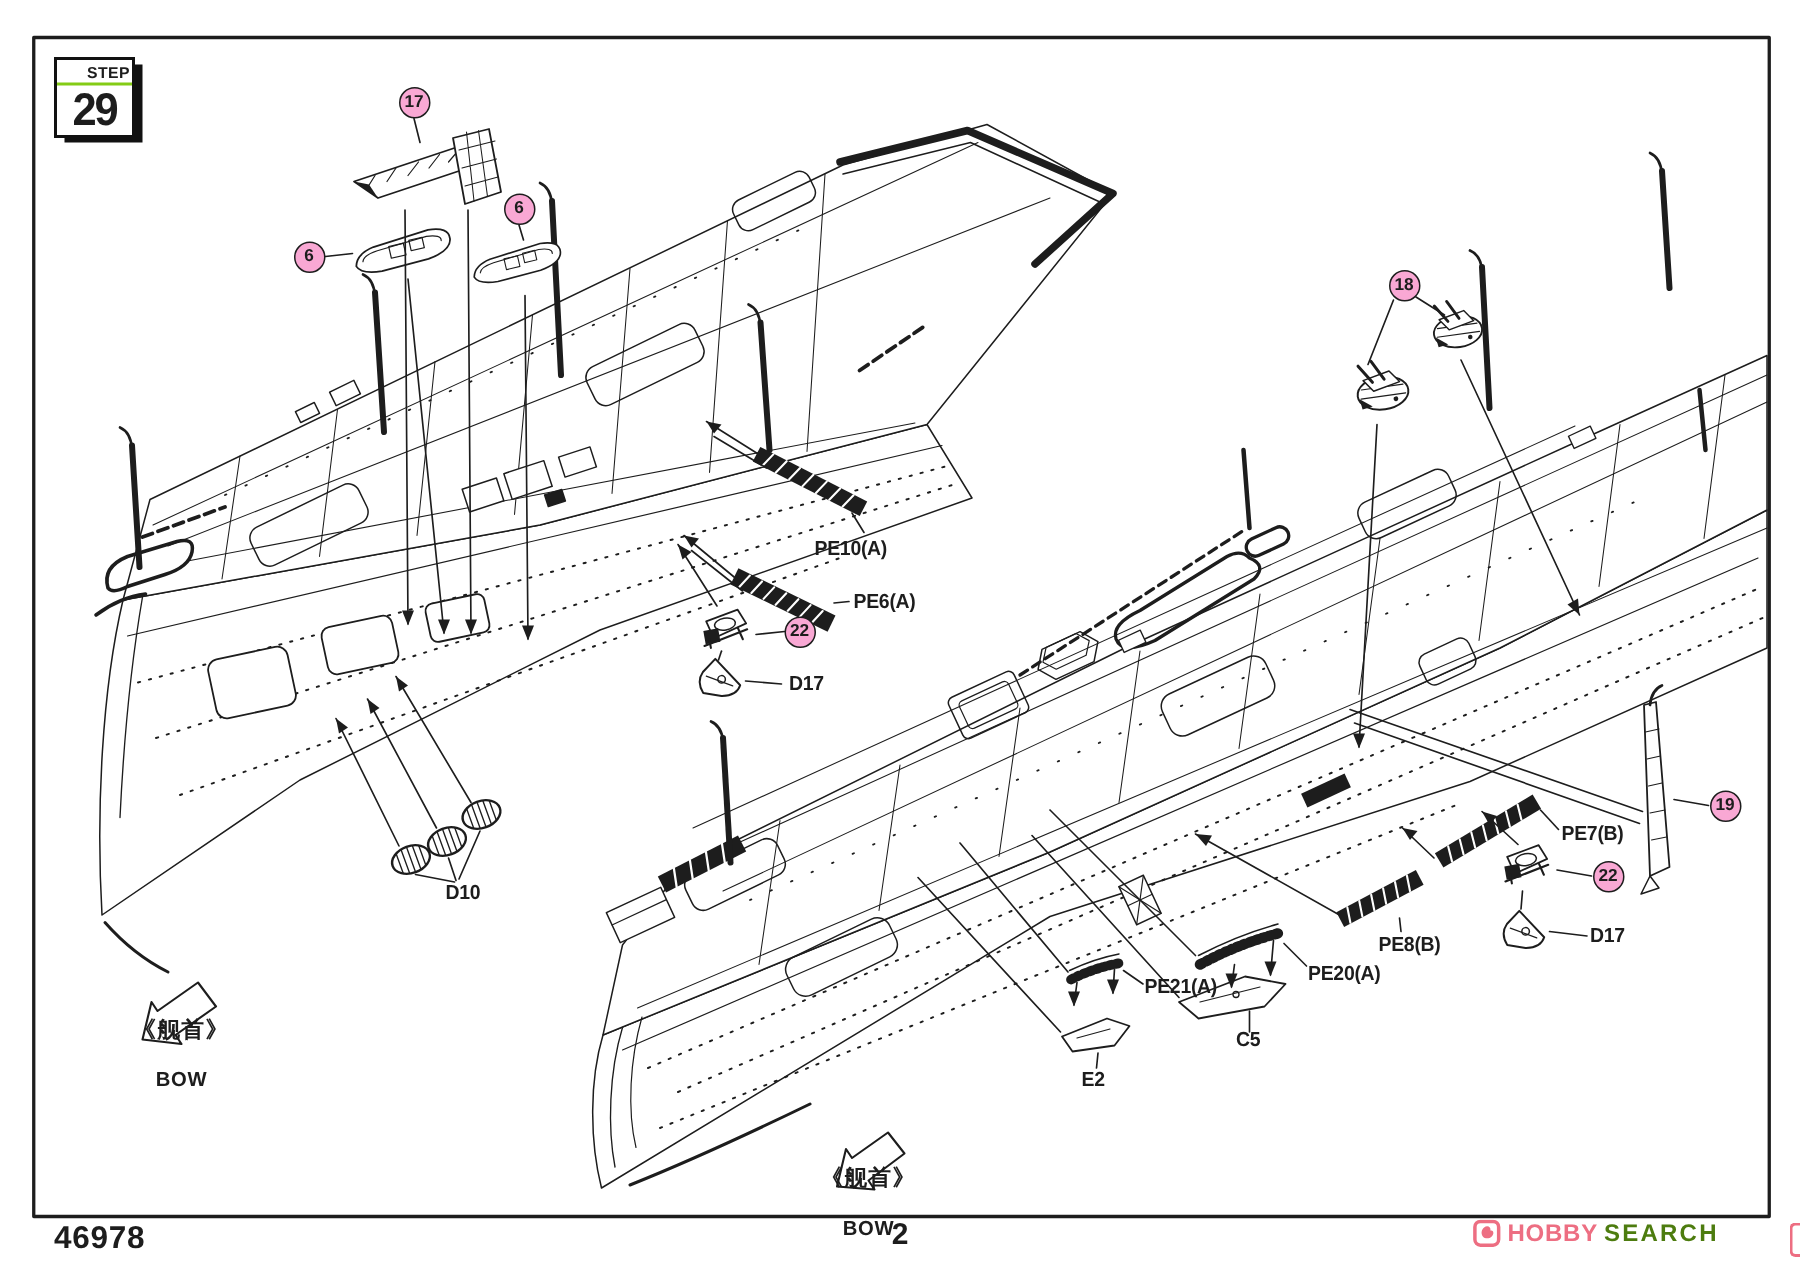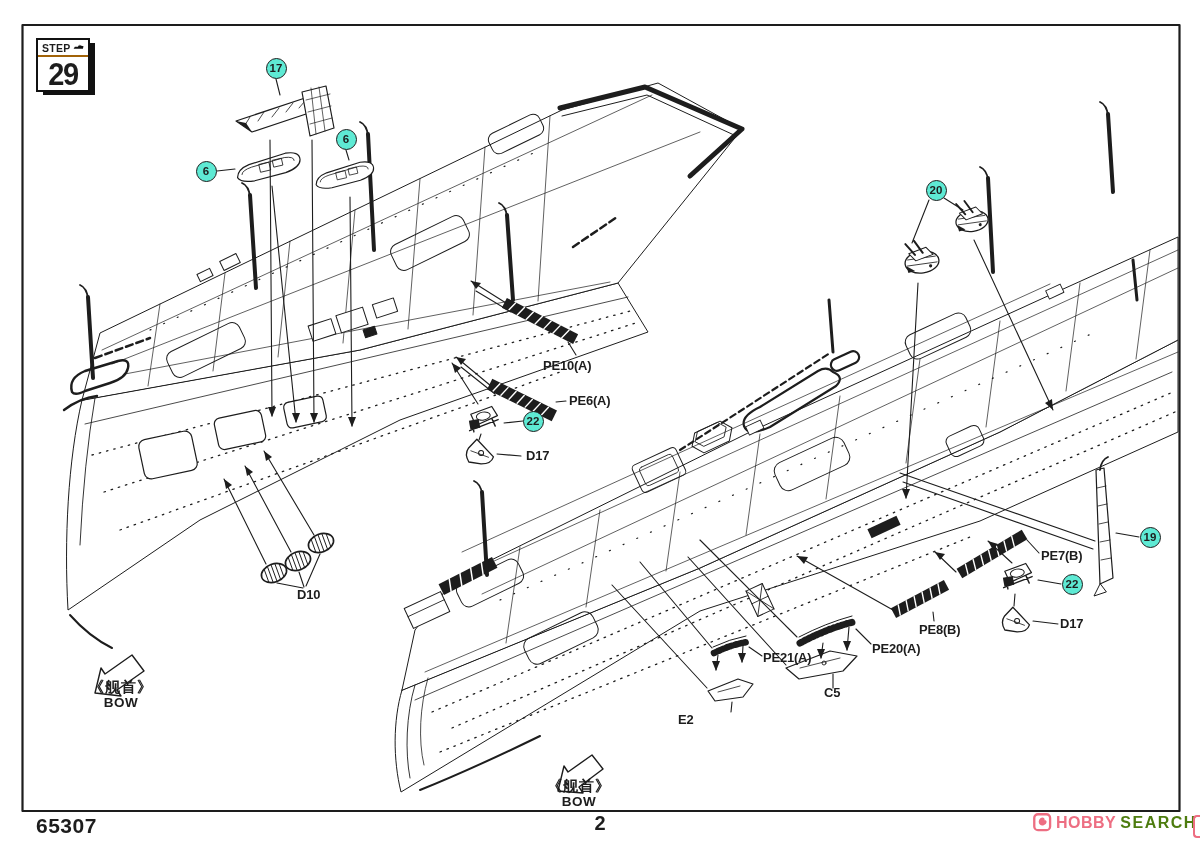--- a/index.html
+++ b/index.html
@@ -5,41 +5,41 @@
   html,body{margin:0;padding:0;background:#fff;}
   body{width:1200px;height:843px;position:relative;overflow:hidden;
        font-family:"Liberation Sans","DejaVu Sans",sans-serif;color:#1d1d1d;}
   .page{position:absolute;inset:0;background:#fff;}
   svg.art{position:absolute;left:0;top:0;}
 
   .part-label{position:absolute;font-weight:bold;font-size:13.5px;letter-spacing:-0.2px;
               white-space:nowrap;transform:scaleX(.96);transform-origin:left top;}
   .circled{position:absolute;width:21px;height:21px;border:1.7px solid #1d1d1d;border-radius:50%;
            display:flex;align-items:center;justify-content:center;font-size:11.5px;font-weight:bold;
-           box-sizing:border-box;background:#5eead4;}
+           box-sizing:border-box;background:#f9a8d4;}
 
   .bow{position:absolute;text-align:center;font-weight:bold;line-height:1.15;}
   .bow .cn{font-size:15px;letter-spacing:1px;margin-top:44px;}
-  .bow .en{font-size:13.5px;letter-spacing:.5px;}
+  .bow .en{font-size:13.5px;letter-spacing:.5px;margin-top:17px;}
 
   .step-badge{position:absolute;left:36px;top:38px;width:64px;height:62px;}
   .step-badge .shadow{position:absolute;left:7px;top:5px;width:52px;height:52px;background:#111;}
   .step-badge .face{position:absolute;left:0;top:0;width:50px;height:50px;background:#fff;
                     border:2.5px solid #111;box-sizing:content-box;}
-  .step-badge .row{display:flex;align-items:flex-start;gap:2px;padding:2px 3px 0 4px;
-                   border-bottom:2px solid #a16207;height:13px;}
+  .step-badge .row{display:flex;align-items:center;gap:2px;padding:2px 3px 0 20px;
+                   border-bottom:2px solid #84cc16;height:13px;}
   .step-badge .row span{font-size:10.5px;font-weight:800;letter-spacing:.3px;}
   .step-badge .num{font-size:29px;font-weight:900;letter-spacing:-1.5px;text-align:center;
                    line-height:34px;transform:scaleY(1.05);}
 
   .kit-number{position:absolute;left:36px;top:814px;font-size:21px;font-weight:bold;letter-spacing:.5px;}
   .page-number{position:absolute;left:560px;top:812px;width:80px;text-align:center;
                font-size:20px;font-weight:bold;}
 
-  .watermark{position:absolute;left:1033px;top:813px;display:flex;align-items:center;gap:4px;}
+  .watermark{position:absolute;left:982px;top:813px;display:flex;align-items:center;gap:4px;}
   .wm-word1{color:#ed6e82;font-size:16px;font-weight:bold;letter-spacing:.5px;}
   .wm-word2{color:#4d7c0f;font-size:16px;font-weight:bold;letter-spacing:1.5px;}
   .wm-sliver{position:absolute;left:1193px;top:815px;width:7px;height:19px;
              border:2.2px solid #ed6e82;border-right:none;border-radius:4px 0 0 4px;}
 </style>
 </head>
 <body>
 
 <div class="page">
 
@@ -349,47 +349,47 @@
         <path d="M1,8 L3,5 L8,5 L9,3 L11,3 L11,1 L12,3 L17,4 L16,8 Z" fill="#111"></path>
       </svg>
     </div>
     <div class="num">29</div>
   </div>
 </div>
 
 <div class="circled" style="left:265.5px;top:57.5px">17</div>
 <div class="circled" style="left:195.5px;top:160.5px">6</div>
 <div class="circled" style="left:335.5px;top:128.5px">6</div>
-<div class="circled" style="left:925.5px;top:179.5px">20</div>
+<div class="circled" style="left:925.5px;top:179.5px">18</div>
 <div class="circled" style="left:522.5px;top:410.5px">22</div>
 <div class="circled" style="left:1139.5px;top:526.5px">19</div>
 <div class="circled" style="left:1061.5px;top:573.5px">22</div>
 
 <div class="part-label" style="left:543px;top:358px">PE10(A)</div>
 <div class="part-label" style="left:569px;top:393px">PE6(A)</div>
 <div class="part-label" style="left:526px;top:448px">D17</div>
 <div class="part-label" style="left:297px;top:587px">D10</div>
 <div class="part-label" style="left:1041px;top:548px">PE7(B)</div>
 <div class="part-label" style="left:1060px;top:616px">D17</div>
 <div class="part-label" style="left:919px;top:622px">PE8(B)</div>
 <div class="part-label" style="left:872px;top:641px">PE20(A)</div>
 <div class="part-label" style="left:763px;top:650px">PE21(A)</div>
 <div class="part-label" style="left:824px;top:685px">C5</div>
-<div class="part-label" style="left:678px;top:712px">E2</div>
+<div class="part-label" style="left:721px;top:712px">E2</div>
 
 <div class="bow" style="left:66px;top:634px;width:110px">
   <div class="cn">《舰首》</div>
   <div class="en">BOW</div>
 </div>
 <div class="bow" style="left:524px;top:733px;width:110px">
   <div class="cn">《舰首》</div>
   <div class="en">BOW</div>
 </div>
 
-<div class="kit-number">65307</div>
+<div class="kit-number">46978</div>
 <div class="page-number">2</div>
 
 <div class="watermark">
   <svg width="19" height="19" viewBox="0 0 18 18">
     <rect x="1.2" y="1.2" width="15" height="15" rx="3.5" fill="none" stroke="#ed6e82" stroke-width="2.2"></rect>
     <path d="M7,5 C9,3.5 11.5,4.5 11,7 C13,6.5 13.5,9 12,10.5 C10.5,12 8,12.5 6.5,11 C5,9.5 5,6.5 7,5 Z" fill="#ed6e82"></path>
   </svg>
   <span class="wm-word1">HOBBY</span>
   <span class="wm-word2">SEARCH</span>
 </div>

